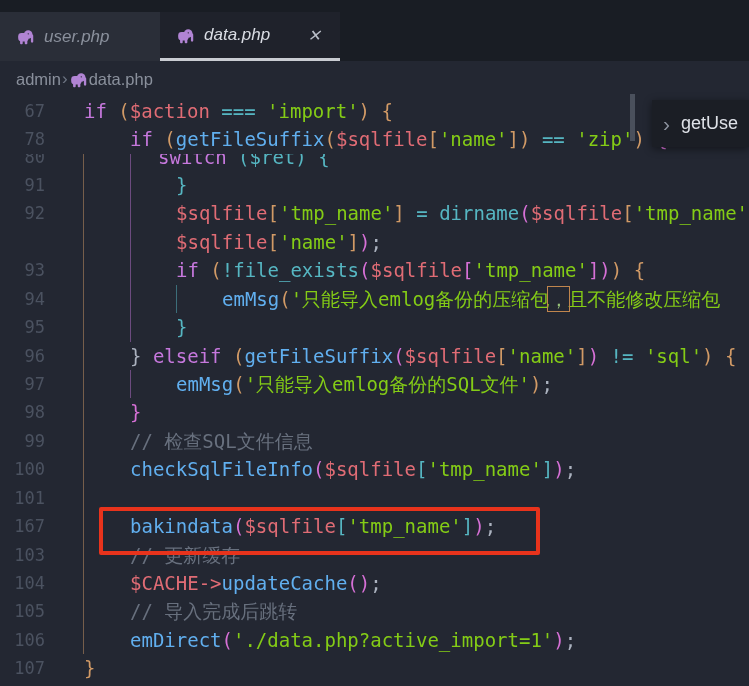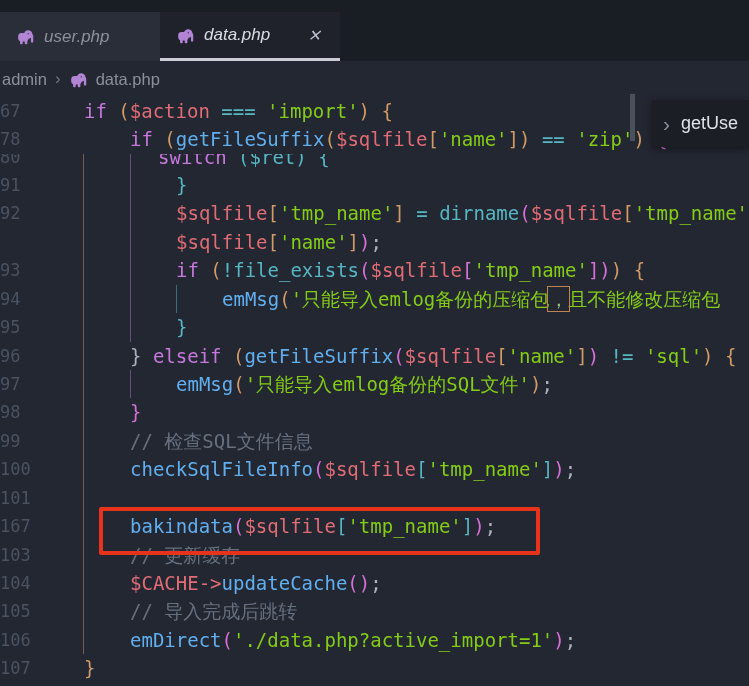--- a/index.html
+++ b/index.html
@@ -11,37 +11,37 @@
   .tab{display:flex;align-items:center;gap:9px;margin-top:12px;height:49px;box-sizing:border-box;
        padding:0 16px;font-size:17px;cursor:default;font-style:italic;}
   .tab.inactive{width:160px;background:#2a2e38;color:#8a909c;}
   .tab.active{width:180px;background:#1f222b;color:#d9dce3;border-bottom:3px solid #c9ccd2;}
   .tab .label{white-space:nowrap;}
   .tab .close{margin-left:auto;color:#b9bec8;font-size:16px;padding:1px 3px;}
   .phpicon{width:19px;height:17px;flex:none;}
 
   
   .crumbs{position:absolute;left:0;top:61px;width:749px;height:36px;display:flex;align-items:center;
-          gap:8px;padding-left:2px;box-sizing:border-box;color:#8a909c;font-size:16.5px;background:#232732;}
+          gap:1px;padding-left:16px;box-sizing:border-box;color:#8a909c;font-size:16.5px;background:#232732;}
   .crumbs .sep{color:#6e7684;font-size:17px;}
 
   
   .editor{position:absolute;left:0;top:97px;width:749px;height:589px;
           font-family:"DejaVu Sans Mono",monospace;font-size:19px;}
   .guide{position:absolute;width:1px;z-index:0;}
   .g-gold{left:83px;top:56.9px;height:500.6px;background:rgba(209,154,102,.48);}
   .g-purp1{left:130px;top:56.9px;height:187.7px;background:rgba(198,120,221,.45);}
   .g-purp2{left:130px;top:273.05px;height:28.45px;background:rgba(198,120,221,.45);}
   .g-teal{left:176px;top:187.7px;height:28.45px;background:rgba(86,182,194,.5);}
 
   .rows{position:relative;z-index:1;}
   .row{display:flex;height:28.45px;line-height:28.45px;}
   .row.clip{height:17px;overflow:hidden;}
   .row.clip .inner{display:flex;margin-top:-11px;width:100%;height:28.45px;line-height:28.45px;}
-  .ln{flex:none;width:45px;color:#4b5260;font-size:17px;}
+  .ln{flex:none;width:45px;text-align:right;color:#4b5260;font-size:17px;}
   .code{white-space:pre;flex:none;}
   .ind1{padding-left:39px;} .ind2{padding-left:85px;} .ind3{padding-left:131px;}
   .ind4{padding-left:177px;} .ind25{padding-left:113px;}
 
   
   .kw{color:#c678dd;} .vr{color:#e06c75;} .st{color:#84cc16;} .fn{color:#61afef;}
   .bi{color:#56b6c2;} .op{color:#56b6c2;} .pn{color:#abb2bf;}
   .bg{color:#d19a66;} .bo{color:#d670d6;} .bc{color:#56b6c2;} .cm{color:#68707e;}
   .sb{color:#98c379;outline:1.5px solid #c0854d;outline-offset:1px;}
 

